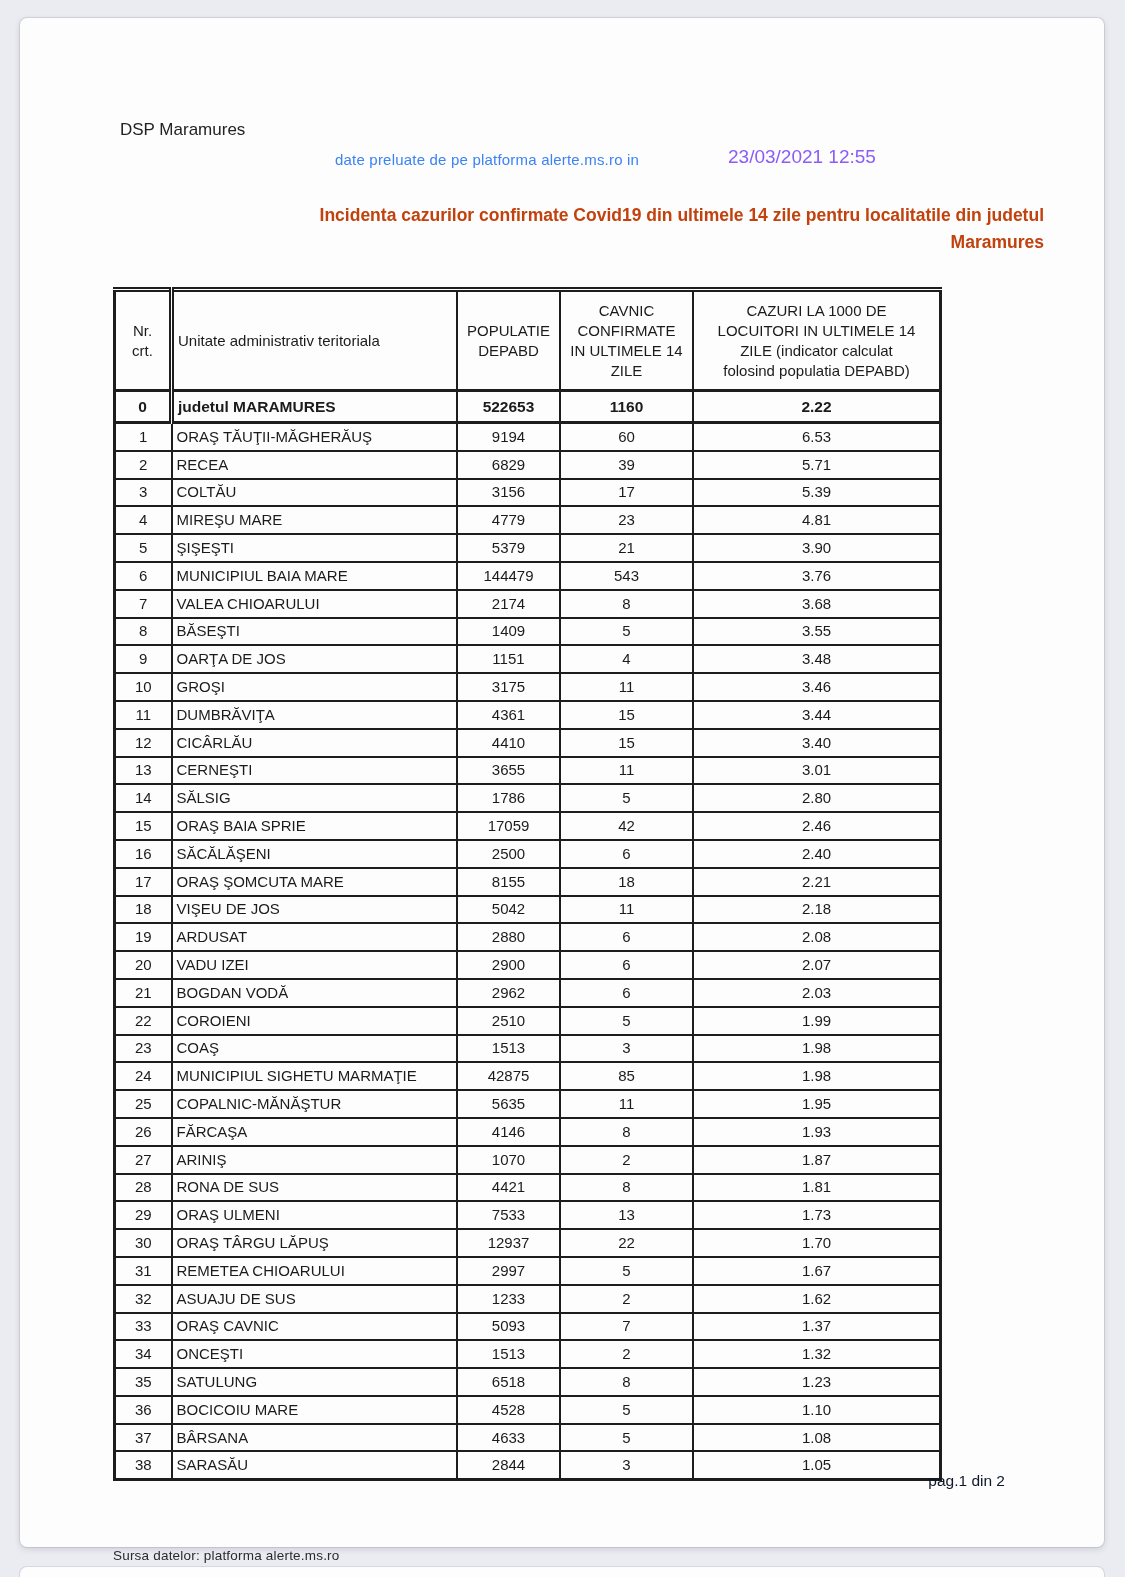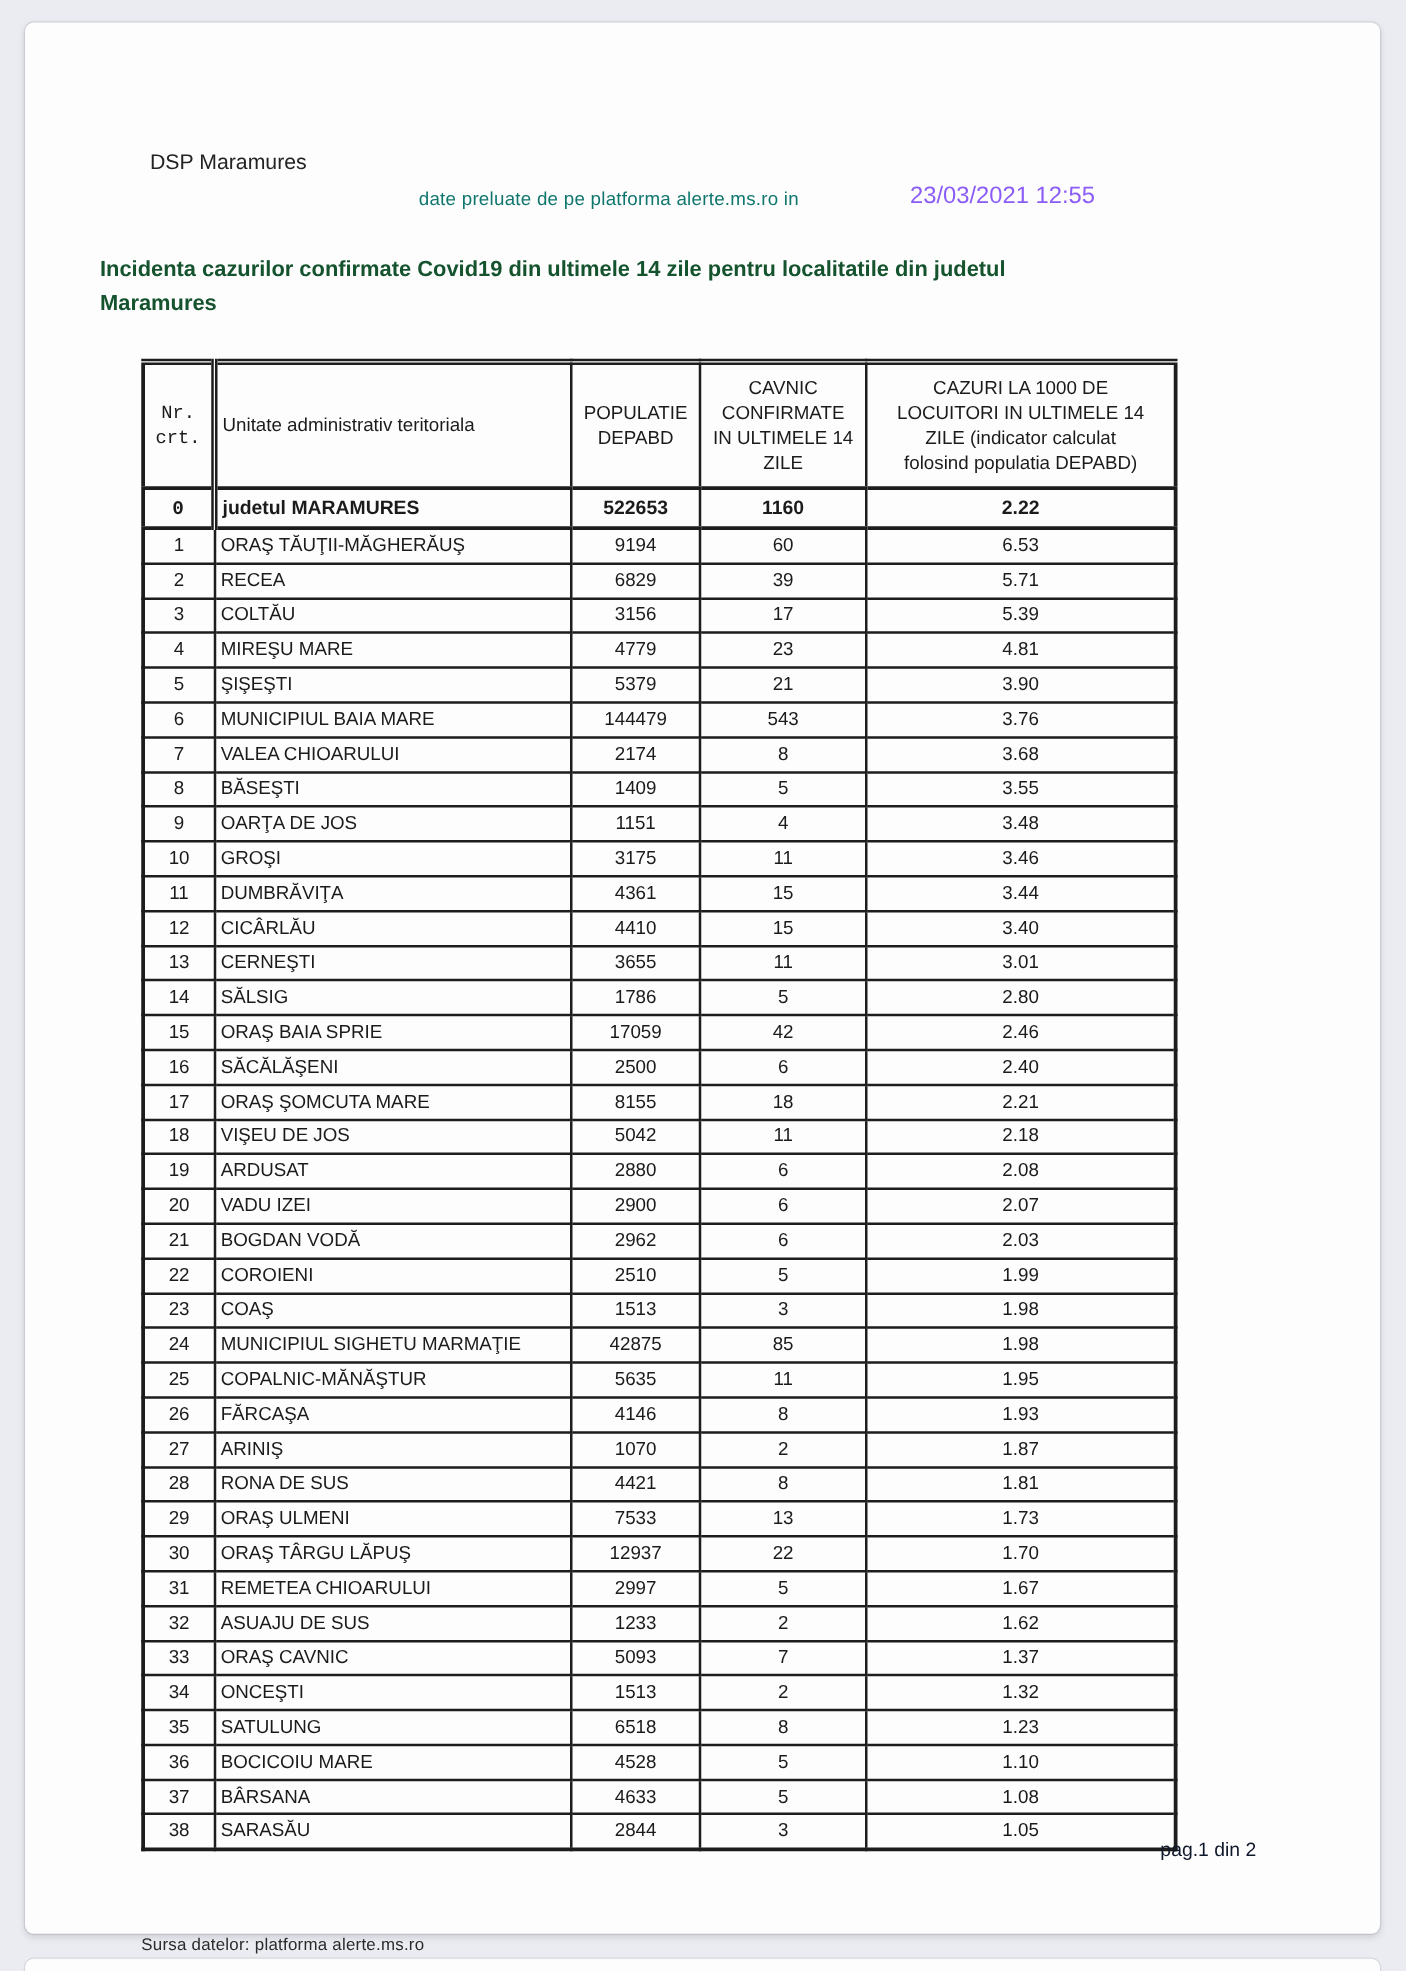--- a/index.html
+++ b/index.html
@@ -32,36 +32,36 @@
     position: absolute;
     left: 100px; top: 102px;
     font-size: 17px;
     color: #232323;
   }
   .retrieved-prefix {
     position: absolute;
     left: 315px; top: 133px;
     font-size: 15px;
     letter-spacing: 0.2px;
-    color: #0f766e;
+    color: #3b82f6;
   }
   .retrieved-datetime {
     position: absolute;
     left: 708px; top: 128px;
     font-size: 19px;
     color: #8b5cf6;
   }
   .doc-title {
     position: absolute;
     left: 60px; right: 60px; top: 184px;
-    text-align: left;
+    text-align: right;
     font-weight: bold;
     font-size: 17.5px;
     line-height: 27px;
-    color: #14532d;
+    color: #c2410c;
   }
   .table-wrap {
     position: absolute;
     left: 93px; top: 269px;
   }
   table.incidence {
     width: 808px;
     table-layout: fixed;
     border-collapse: collapse;
     font-size: 15px;
@@ -74,21 +74,21 @@
     overflow: hidden;
   }
   .incidence thead th {
     height: 97px;
     font-weight: normal;
     text-align: center;
     vertical-align: middle;
     line-height: 20px;
     border-bottom: 3px solid #1d1d1d;
   }
-  .incidence thead th.c-nr, tr.total-row td.c-nr { border-right: 5px double #1d1d1d; font-family: Liberation Mono, monospace; }
+  .incidence thead th.c-nr, tr.total-row td.c-nr { border-right: 5px double #1d1d1d; }
   .hl { display: block; }
   .incidence tbody td { height: 25.8px; vertical-align: middle; line-height: 16px; }
   tr.total-row td {
     height: 29px;
     font-weight: bold;
     font-size: 15.5px;
     border-bottom: 3px solid #1d1d1d;
   }
   .c-nr    { width: 53px;  text-align: center; }
   .c-name  { width: 278px; text-align: left; padding-left: 4px; white-space: nowrap; margin-left: 17px; }

